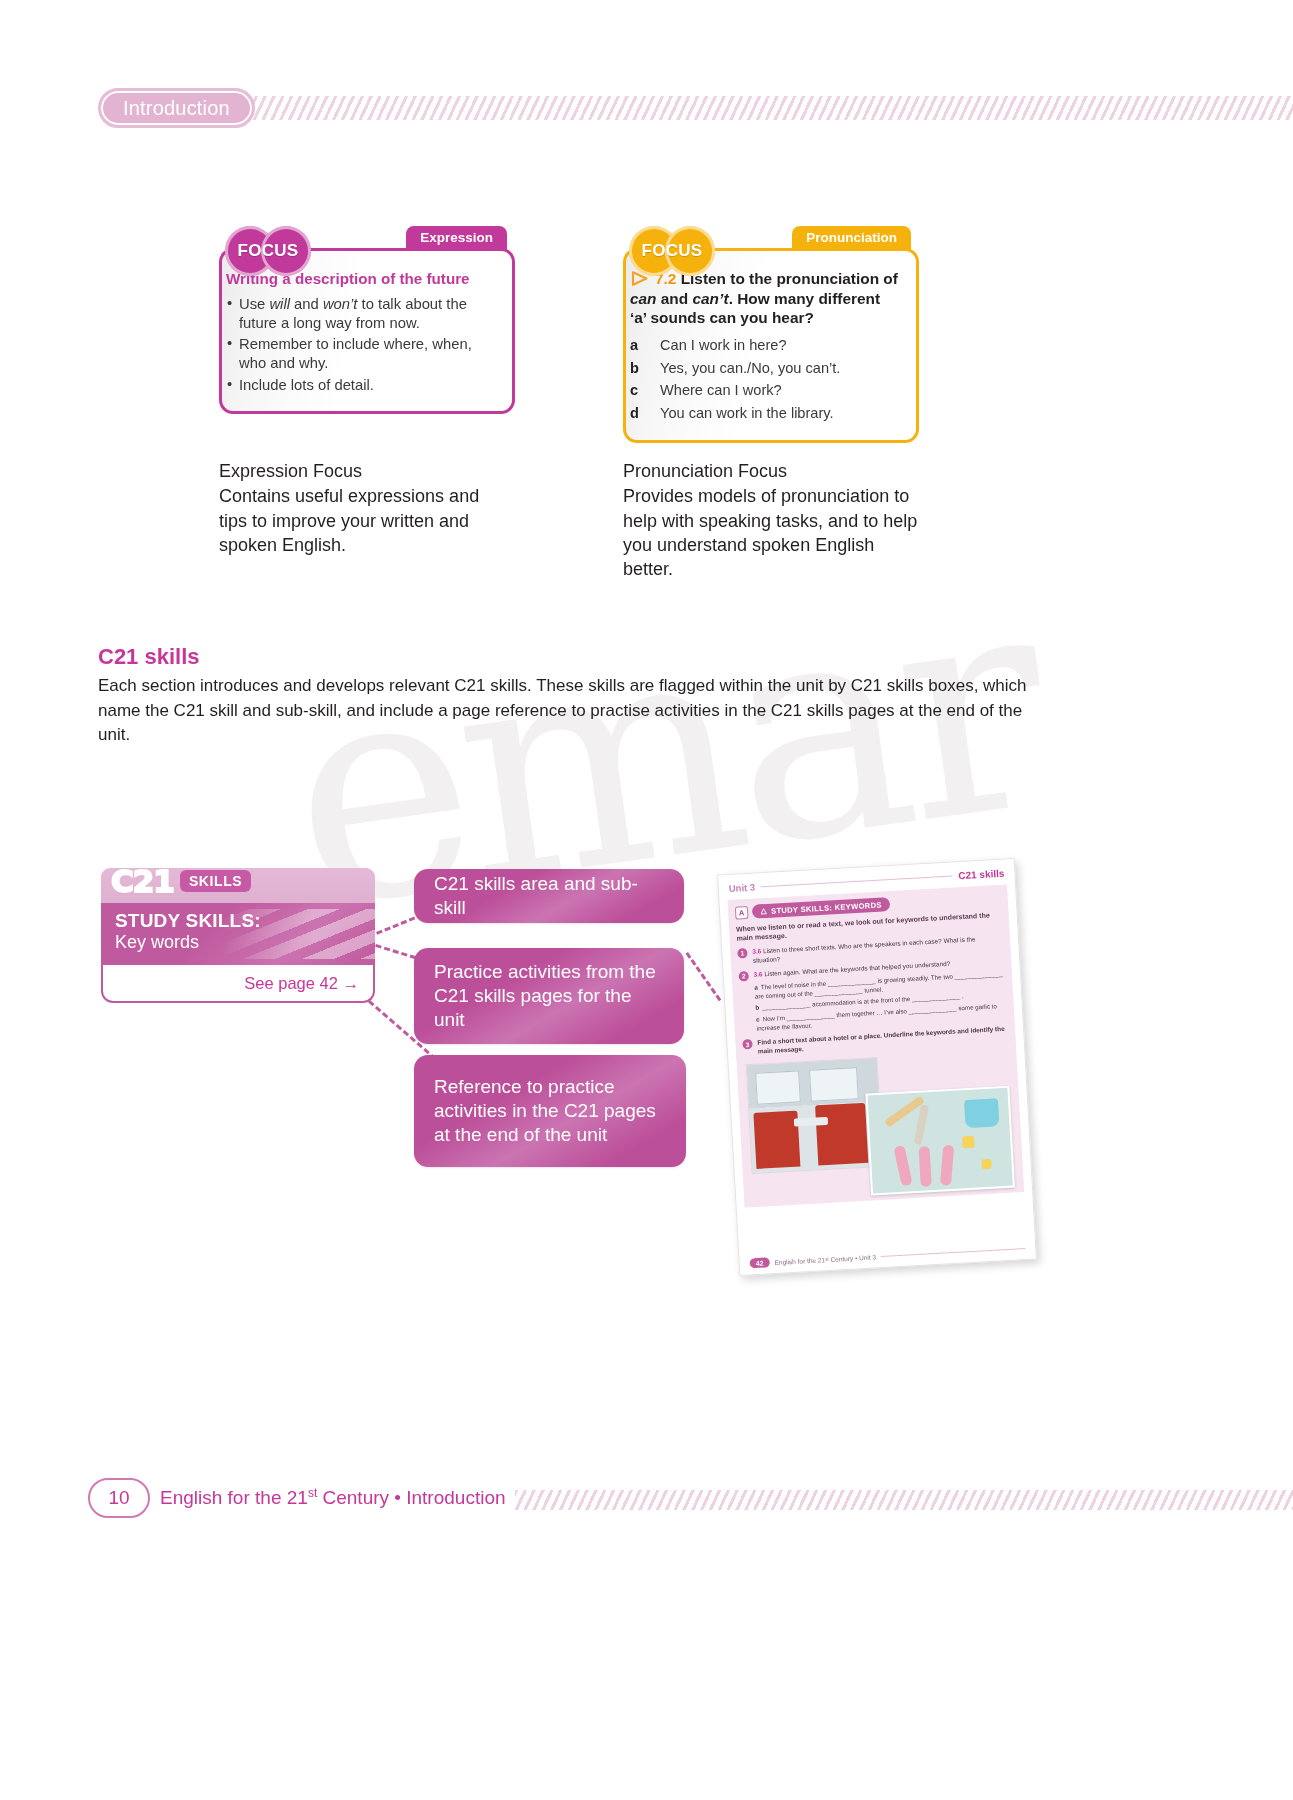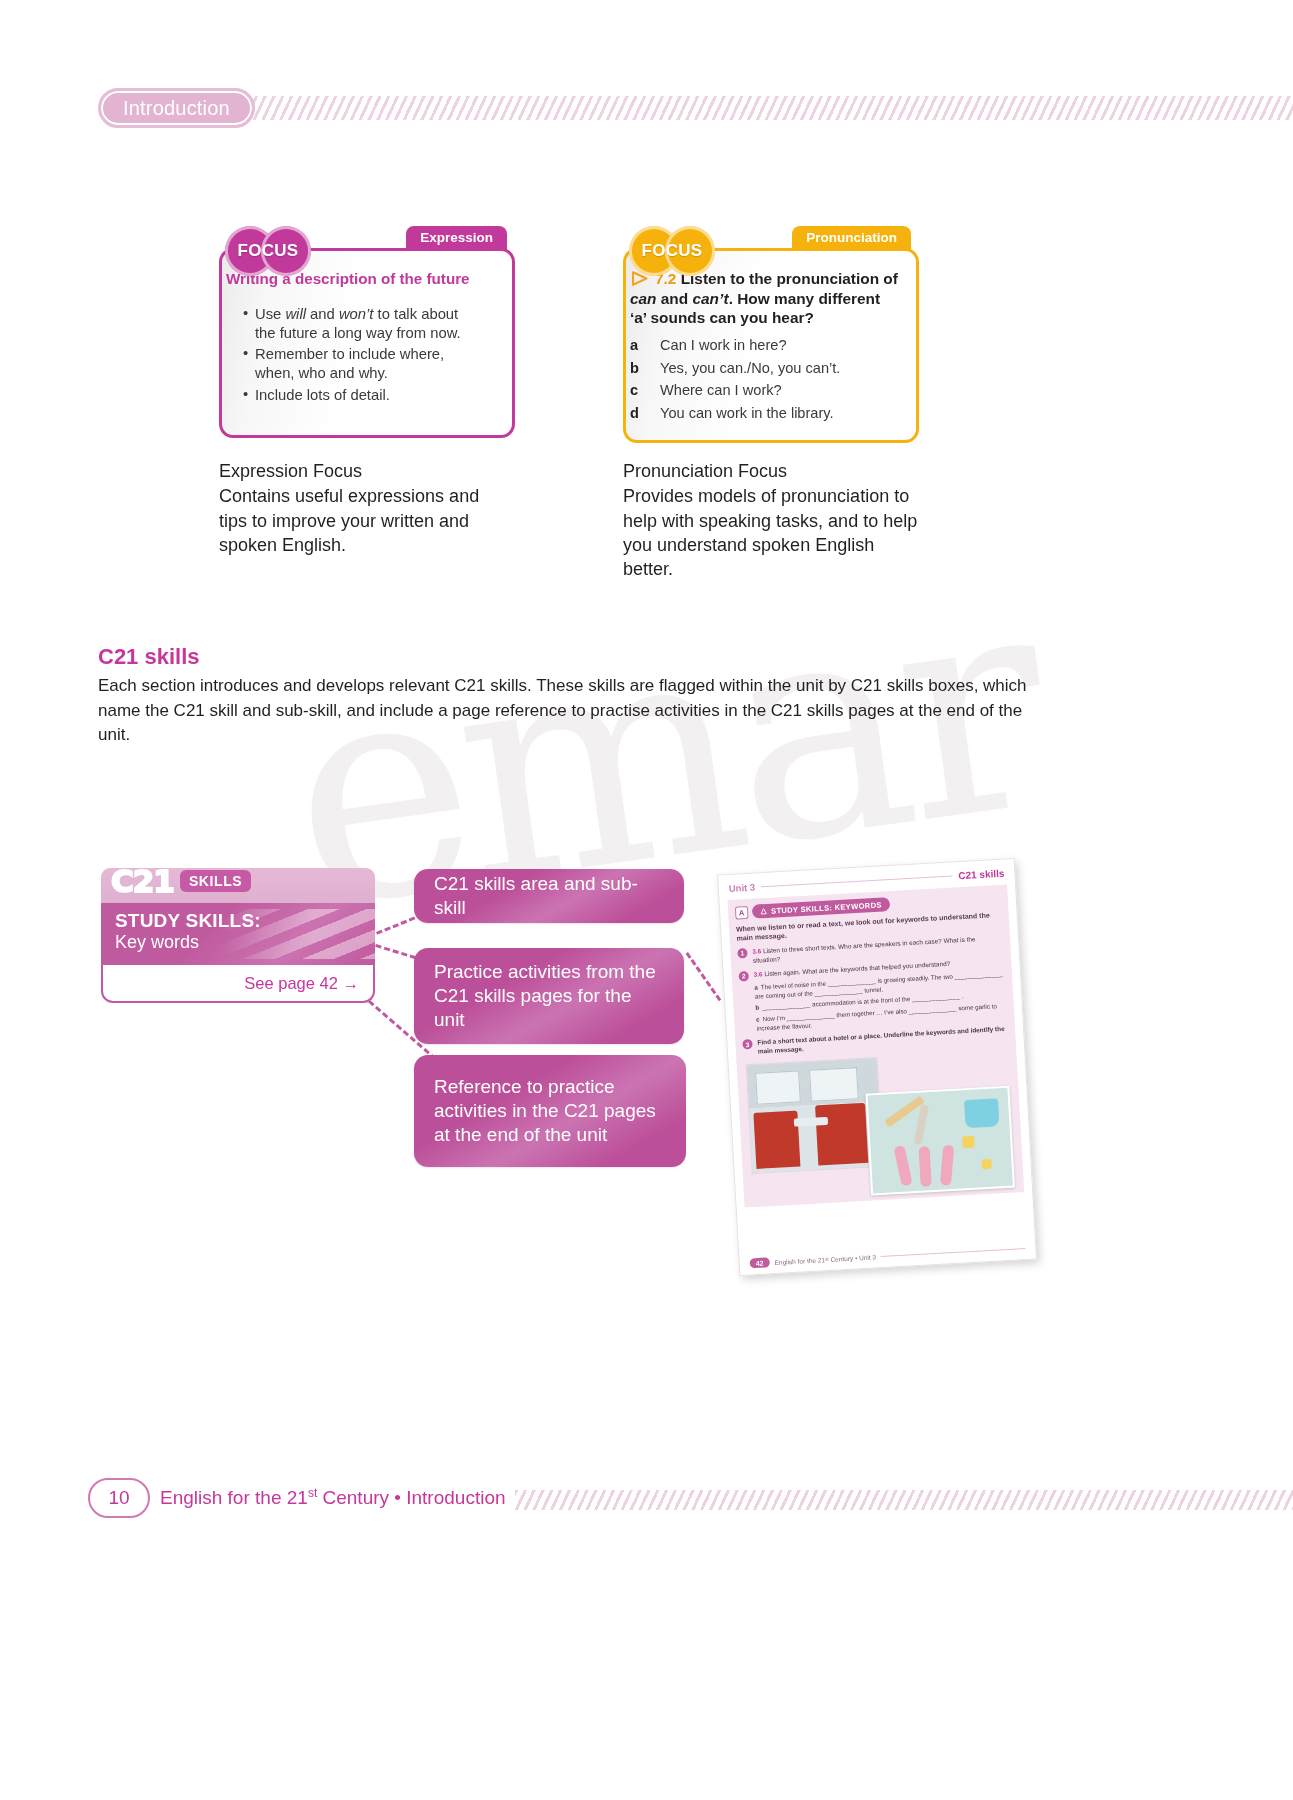--- a/index.html
+++ b/index.html
@@ -56,21 +56,21 @@
   .fb-badge .lobe.l{left:0;top:0;width:50px;height:50px;}
   .fb-badge .lobe.r{left:36px;top:0;width:50px;height:50px;}
   .fb-badge .lbl{
     position:absolute;left:0;top:0;width:86px;height:50px;
     display:flex;align-items:center;justify-content:center;
     color:#fff;font-weight:bold;font-size:17px;letter-spacing:.3px;
     text-shadow:0 1px 1px rgba(0,0,0,.18);
   }
   .fb-body{padding:18px 16px 14px 4px;font-size:14.8px;line-height:1.30;color:#3a3a3a;}
   .fb-title{color:var(--c);font-weight:bold;font-size:15.2px;margin-bottom:6px;}
-  .fb-list{list-style:none;margin:16px;padding:0;}
+  .fb-list{list-style:none;margin:0;padding:0;}
   .fb-list li{position:relative;padding-left:13px;margin-bottom:2px;}
   .fb-list li:before{content:"•";position:absolute;left:1px;top:-1px;color:#3a3a3a;}
   .fb-head{font-weight:bold;font-size:15.4px;color:#231f20;line-height:1.28;margin-bottom:8px;}
   .audio-ico{
     display:inline-block;width:20px;height:17px;vertical-align:-3px;margin-right:5px;
   }
   .fb-abcd{margin:0;padding:0;list-style:none;font-size:14.6px;color:#3a3a3a;}
   .fb-abcd li{display:flex;margin-bottom:3.5px;}
   .fb-abcd .k{font-weight:bold;width:30px;color:#231f20;flex:0 0 30px;}
 

